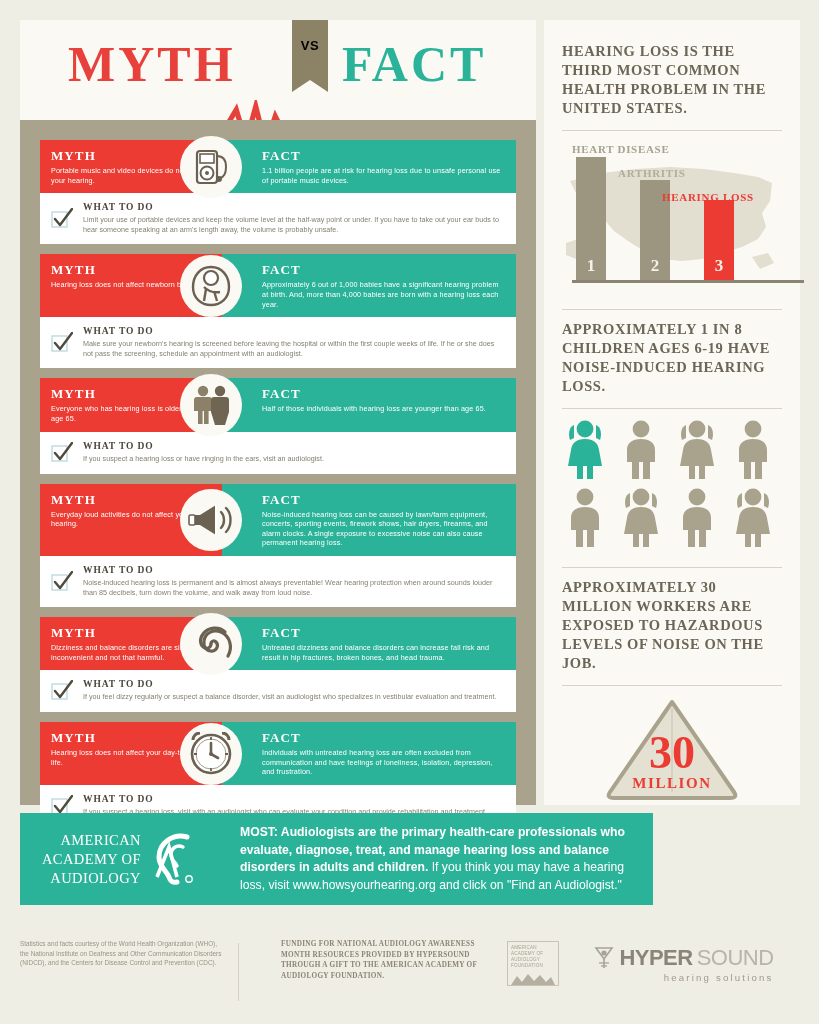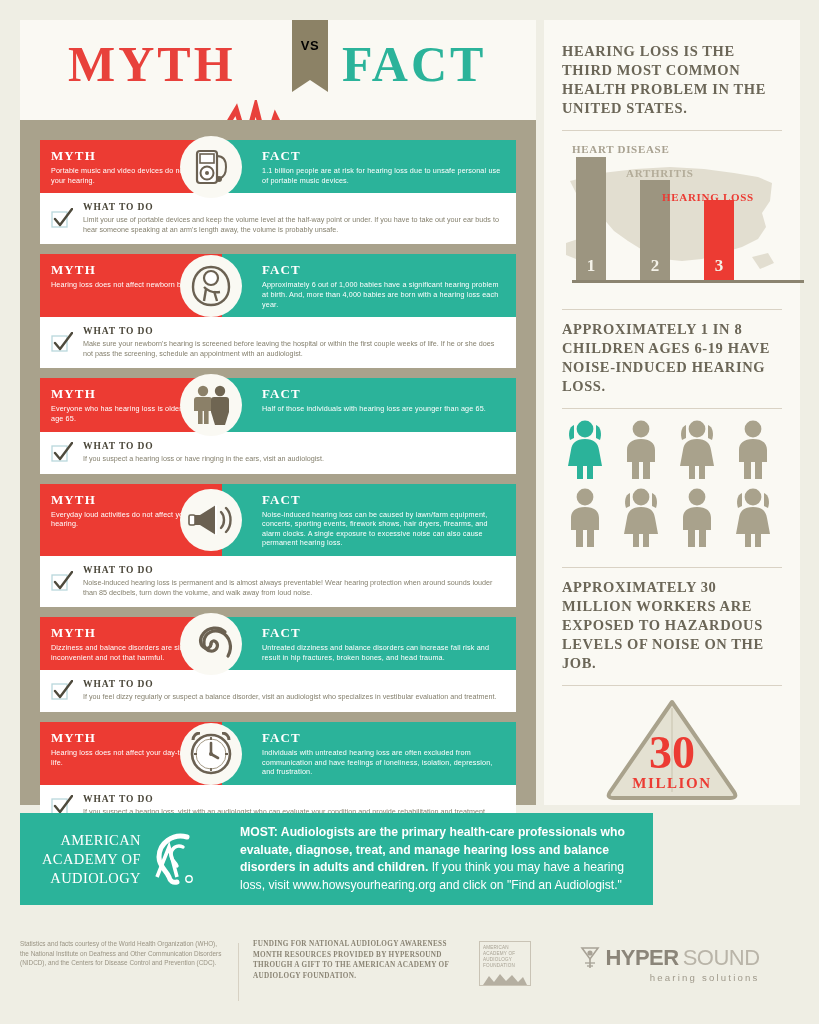--- a/index.html
+++ b/index.html
@@ -131,21 +131,21 @@
   .aaa-text b { font-weight: bold; }
 
   
   .footer {
     position: absolute; left: 20px; top: 925px; width: 780px; height: 80px;
     display: flex; align-items: flex-start; padding-top: 14px;
   }
   .f-col1 { width: 218px; padding-right: 16px; }
   .f-src { font-size: 6.4px; line-height: 9.6px; color: #9a9484; }
   .f-div { width: 1px; align-self: stretch; background: #d7d1c3; margin: 4px 14px 4px 0; }
-  .f-col2 { width: 218px; }
+  .f-col2 { width: 218px; margin-left: 28px; }
   .f-fund {
     font-family: "Liberation Serif", serif; font-weight: bold;
     font-size: 7.2px; line-height: 10.5px; letter-spacing: .3px; color: #8a8474;
   }
   .f-col3 { width: 68px; display: flex; justify-content: center; padding-top: 2px; }
   .aaf-box { width: 52px; }
   .aaf-txt {
     font-size: 4.6px; line-height: 6px; color: #a8a294;
     font-family: "Liberation Sans", sans-serif; letter-spacing: .2px;
   }
@@ -401,21 +401,21 @@
           </div>
           <div class="bar" style="height: 101px; background: rgb(156, 149, 128);">
             <span class="num">2</span>
           </div>
           <div class="bar" style="height: 81px; background: rgb(236, 59, 51);">
             <span class="num">3</span>
           </div>
         </div>
       <div class="axis"></div>
       <div class="bar-label" id="lbl0" style="left:10px; top:2px; color:#a8a190;">HEART DISEASE</div>
-      <div class="bar-label" id="lbl1" style="left:64px; top:26px; color:#b3ac99;">ARTHRITIS</div>
+      <div class="bar-label" id="lbl1" style="left:56px; top:26px; color:#b3ac99;">ARTHRITIS</div>
       <div class="bar-label" id="lbl2" style="left:100px; top:50px; color:#ec3b33;">HEARING LOSS</div>
     </div>
 
     <div class="rule" style="margin-top:18px"></div>
     <div class="rp-head">APPROXIMATELY 1 IN 8 CHILDREN AGES 6-19 HAVE NOISE-INDUCED HEARING LOSS.</div>
     <div class="rule"></div>
 
     <div class="kids" id="kids-container">
         <div class="kid"><svg width="46" height="62" viewBox="0 0 46 62">
             <circle cx="23" cy="10" r="8.4" fill="#2bb39a"></circle>

